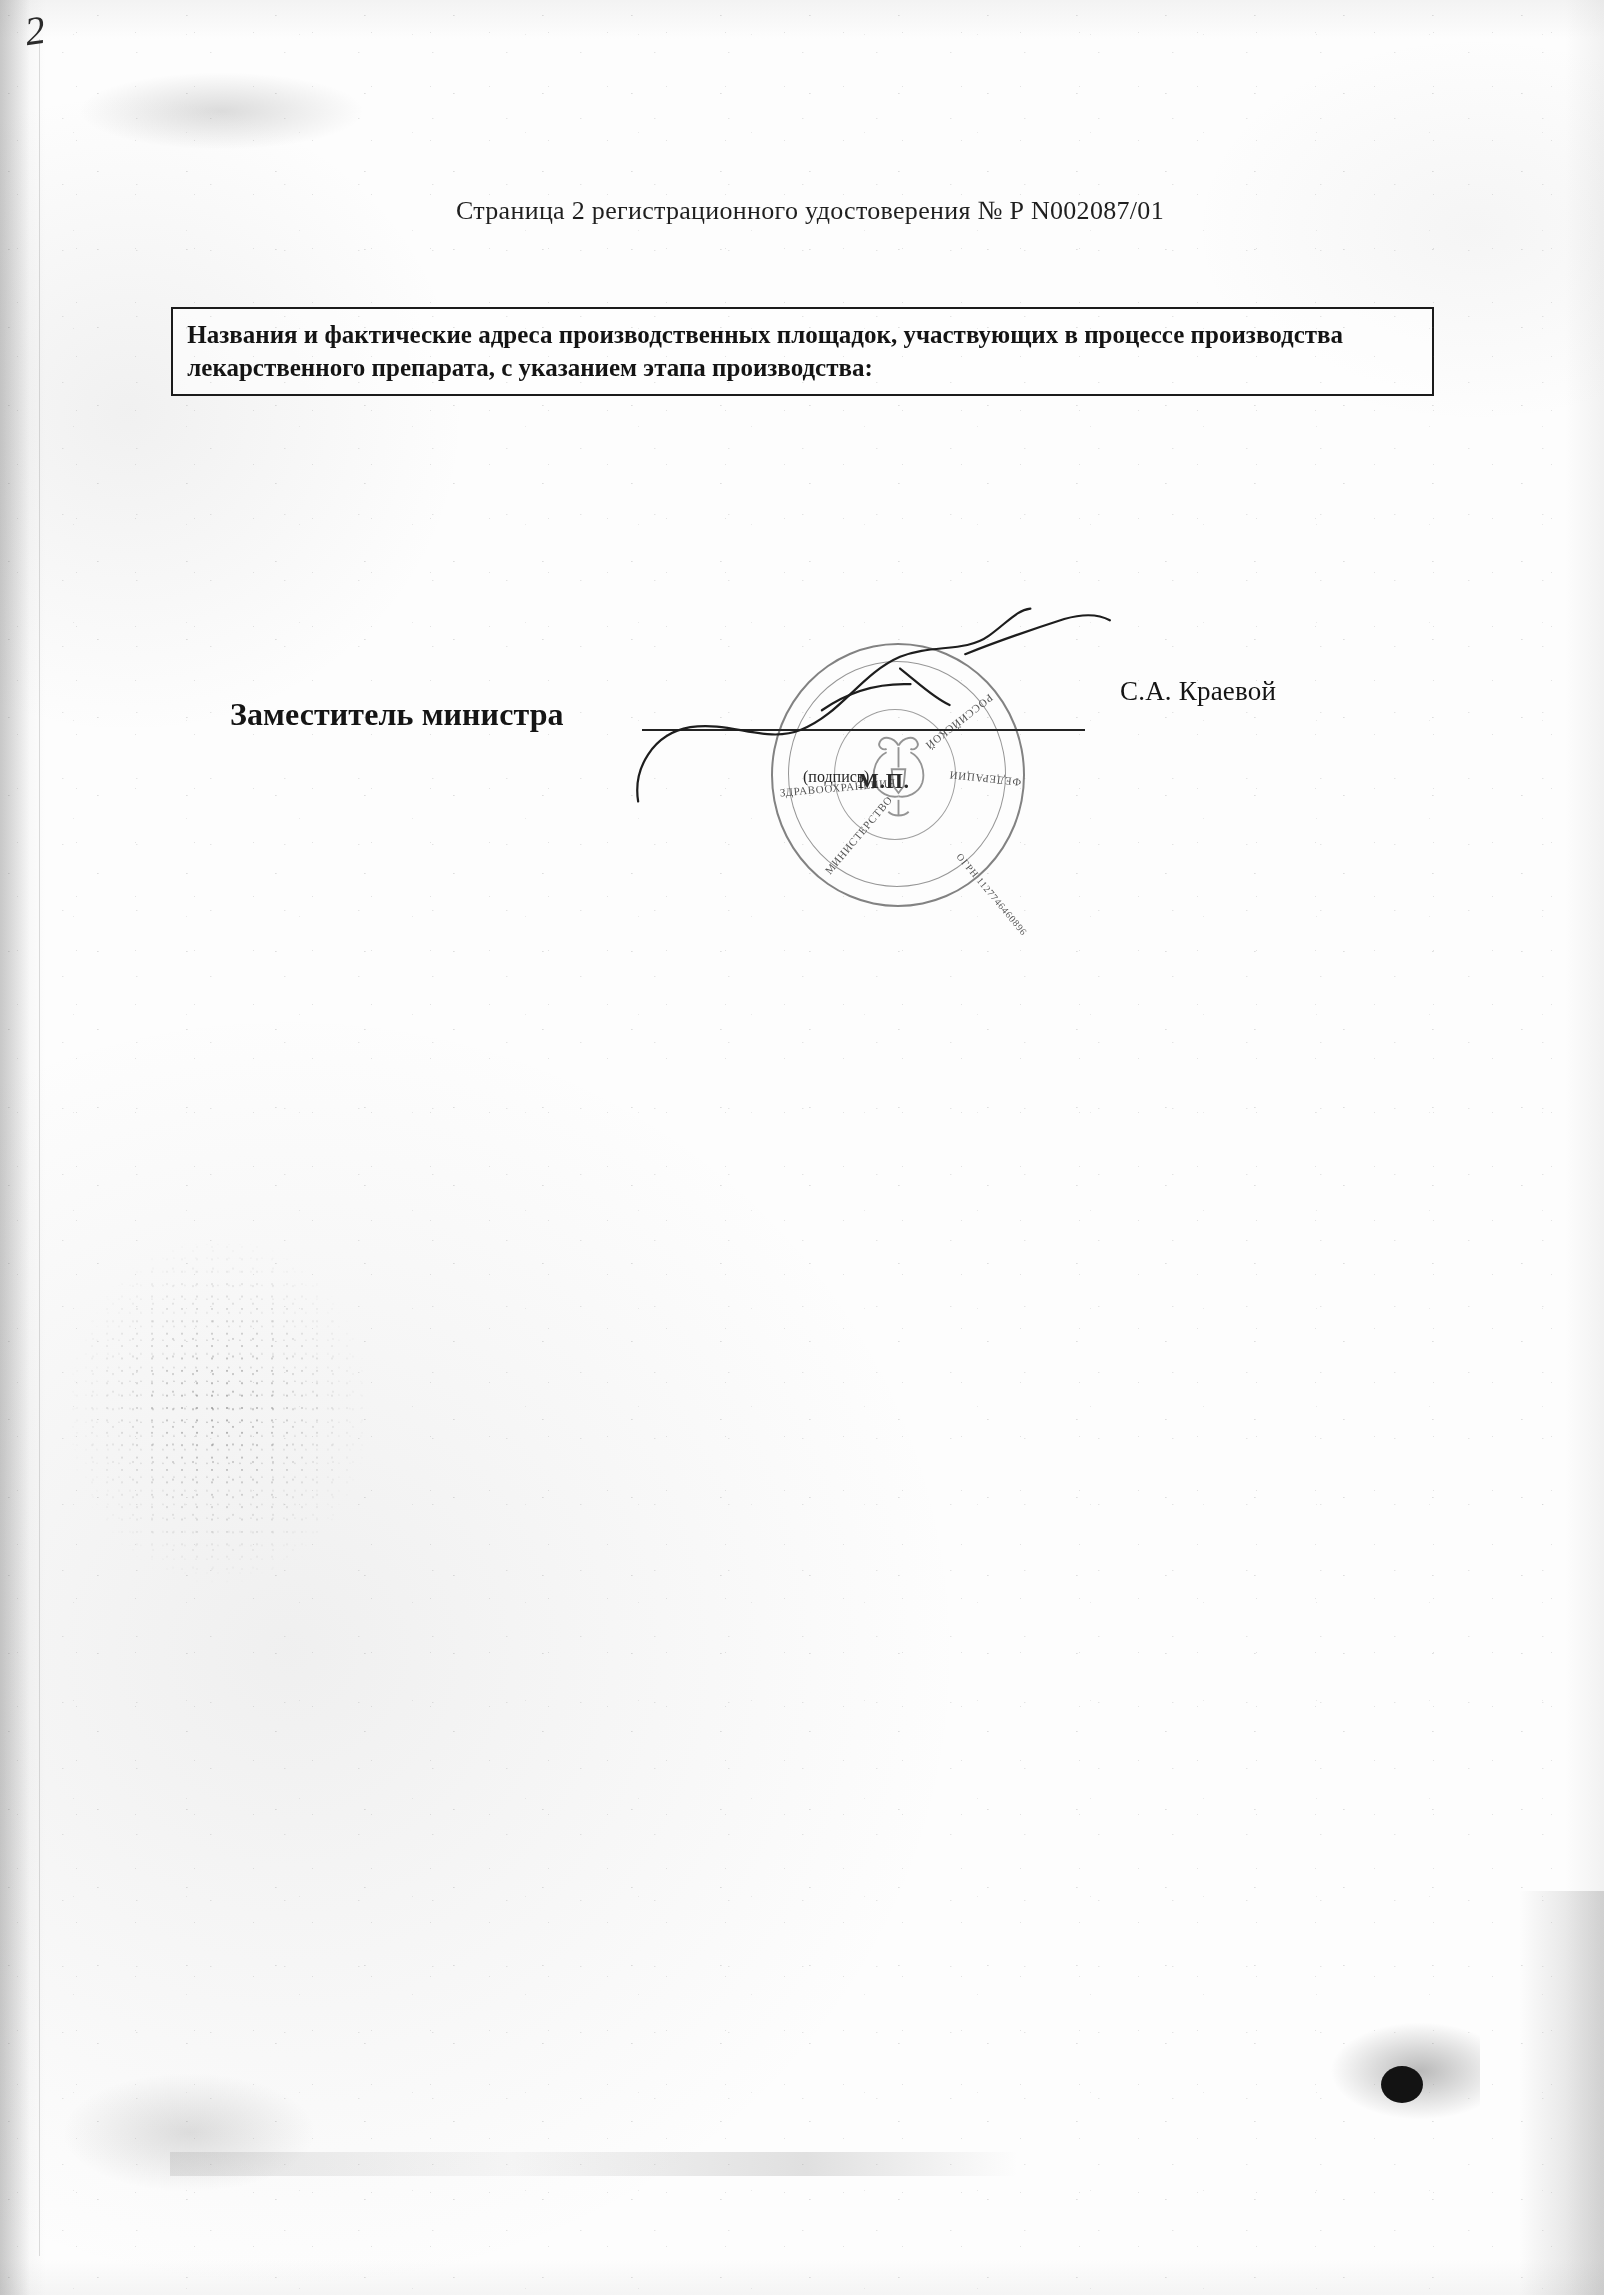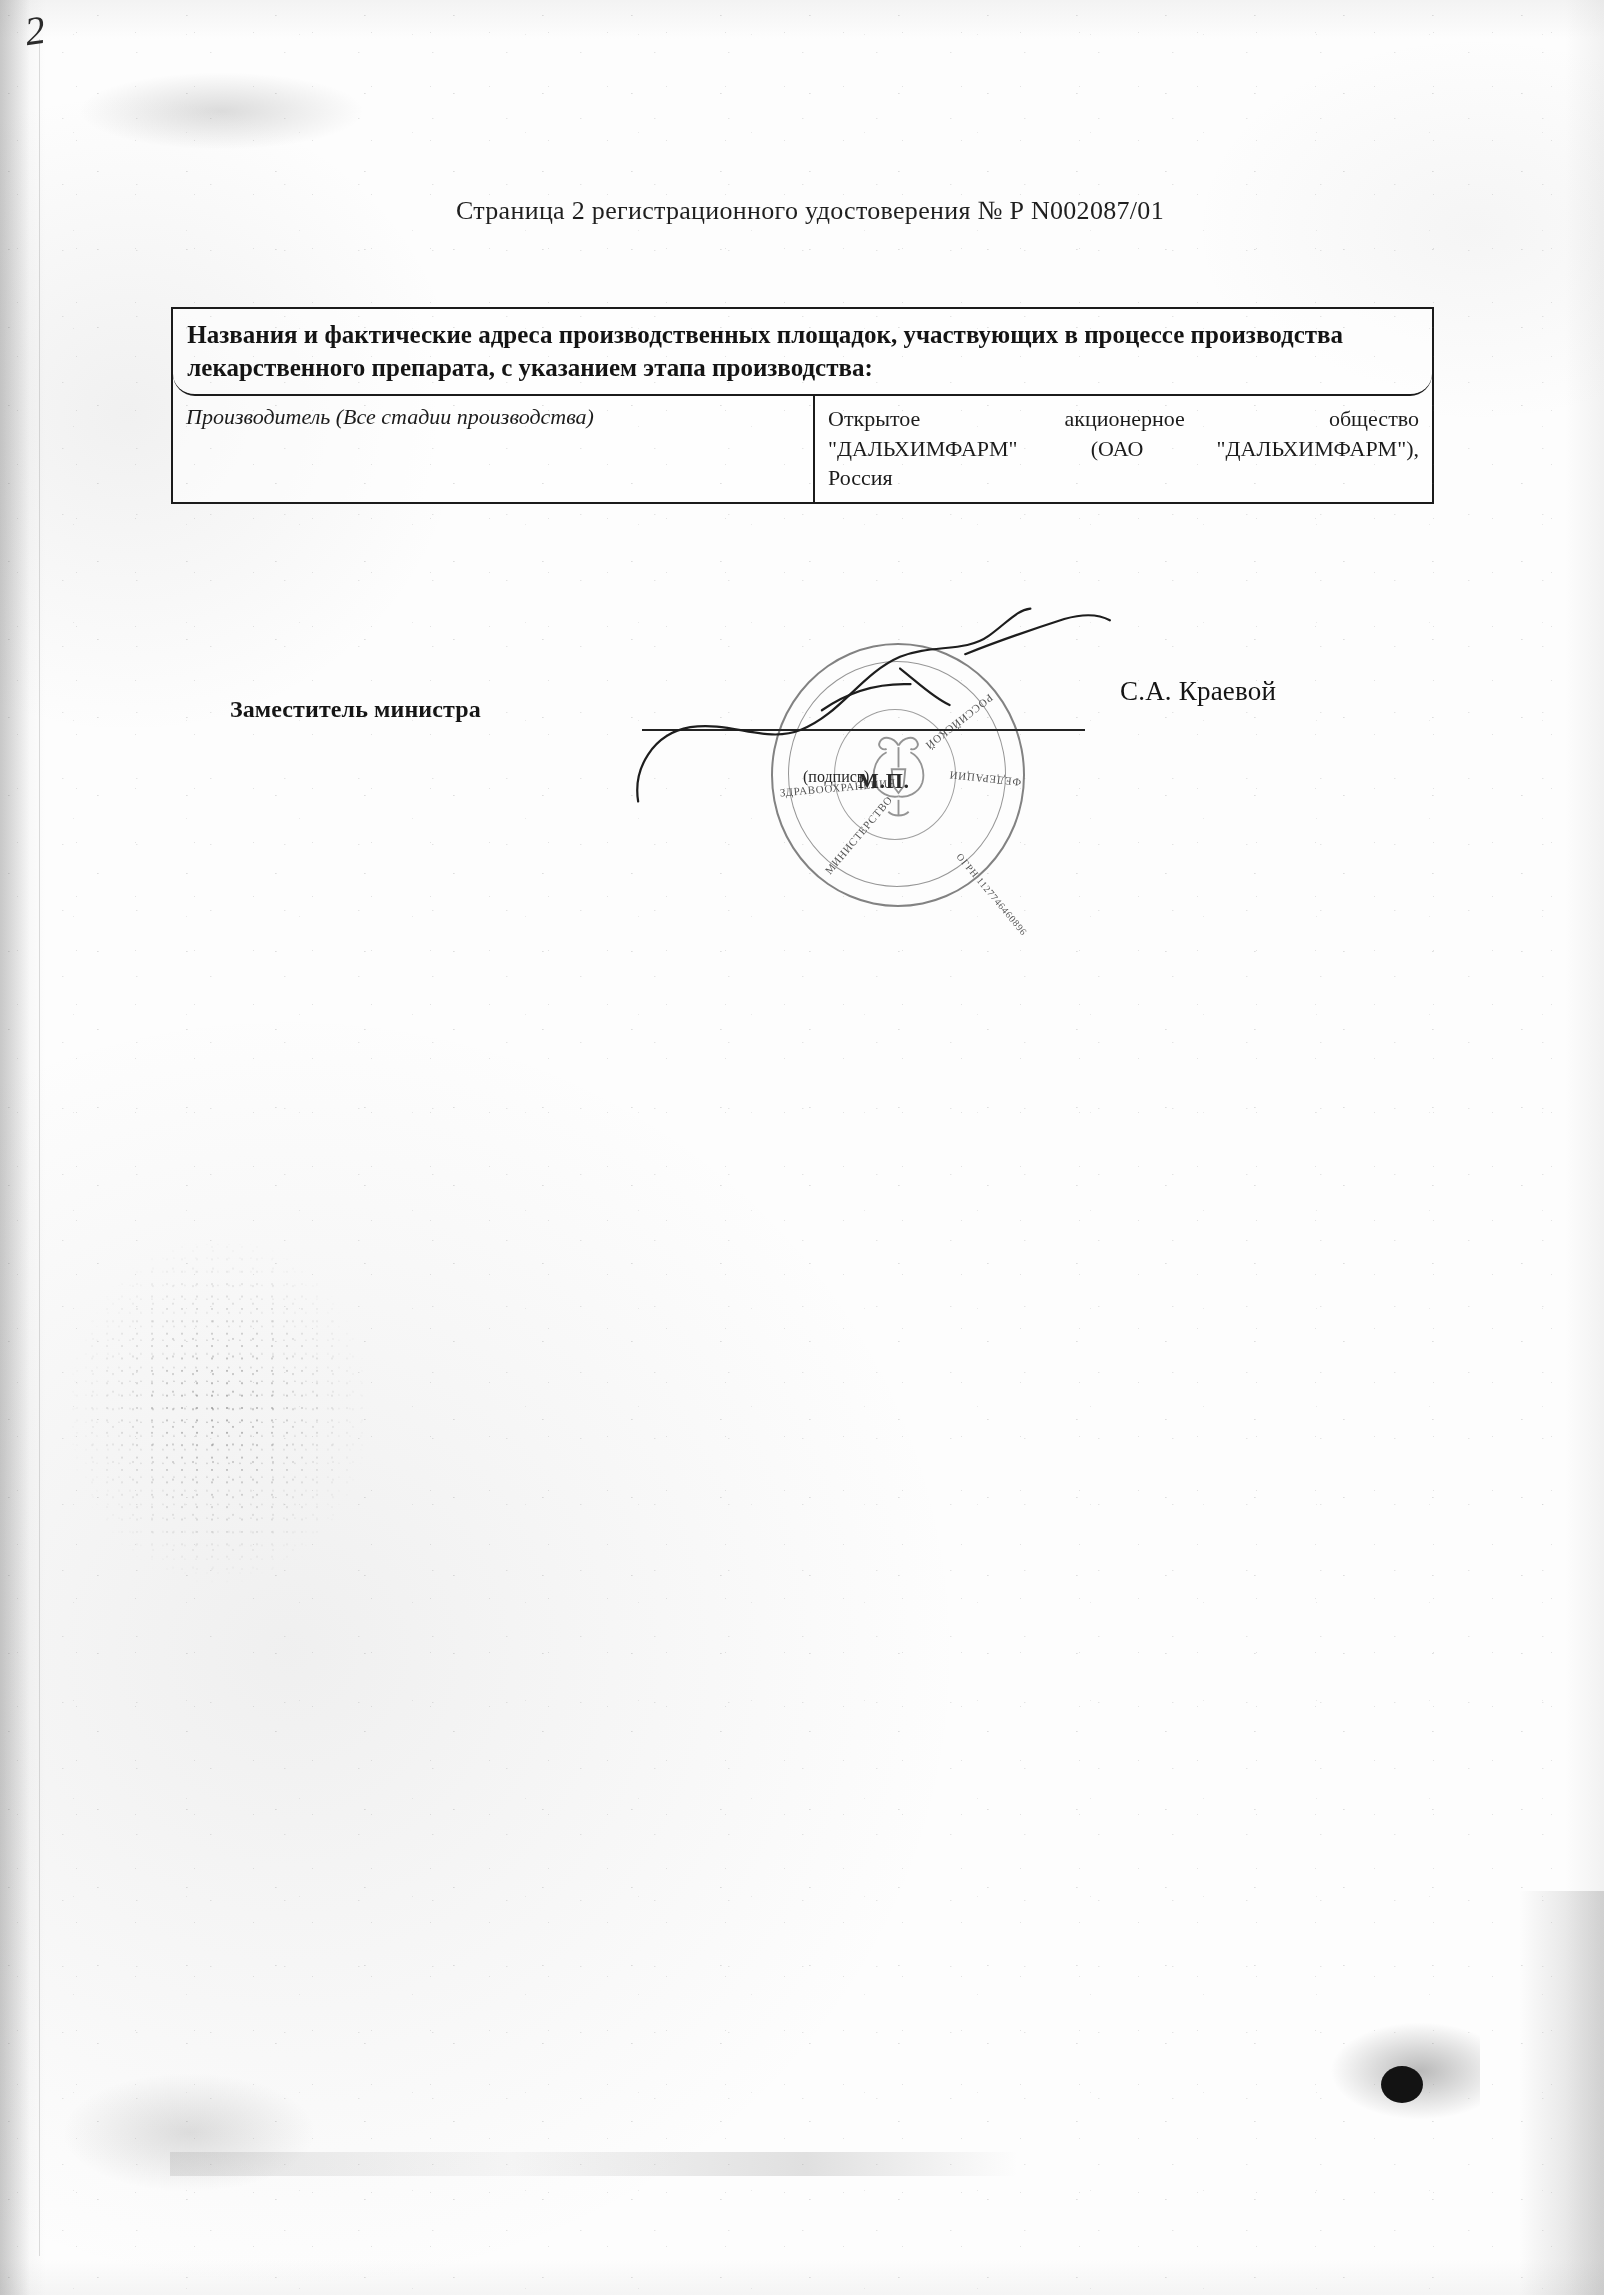--- a/index.html
+++ b/index.html
@@ -158,21 +158,21 @@
     padding: 6.5px 13px 9px 13px;
     font-size: 22px;
     color: #1c1c1c;
   }
 
   
   .sig-title {
     position: absolute;
     left: 230px;
     top: 696px;
-    font-size: 24px;
+    font-size: 32px;
     font-weight: bold;
     color: #151515;
     letter-spacing: 0.1px;
   }
   .sig-line {
     position: absolute;
     left: 642px;
     top: 729px;
     width: 443px;
     height: 2px;
@@ -290,28 +290,20 @@
   <div class="smudge-bl"></div>
   <div class="smudge-bottom-strip"></div>
 
   <div class="pen-mark">2</div>
 
   <div class="doc-header">Страница  2 регистрационного удостоверения № Р N002087/01</div>
 
   <div class="tbl">
     <div class="row">
       <div class="title-cell">Названия и фактические адреса производственных площадок, участвующих в процессе производства лекарственного препарата, с указанием этапа производства:</div>
-    </div>
-    <div class="row">
-      <div class="c-left">Производитель (Все стадии производства)</div>
-      <div class="c-right">
-        <div class="justify">Открытое          акционерное          общество</div>
-        <div class="justify">"ДАЛЬХИМФАРМ"   (ОАО   "ДАЛЬХИМФАРМ"),</div>
-        <div>Россия</div>
-      </div>
     </div>
   </div>
 
   <div class="sig-title">Заместитель министра</div>
   <div class="sig-line"></div>
   <div class="sig-paren">(подпись)</div>
   <div class="sig-name">С.А. Краевой</div>
   <div class="sig-mp">М.П.</div>
 
   <div class="stamp">

